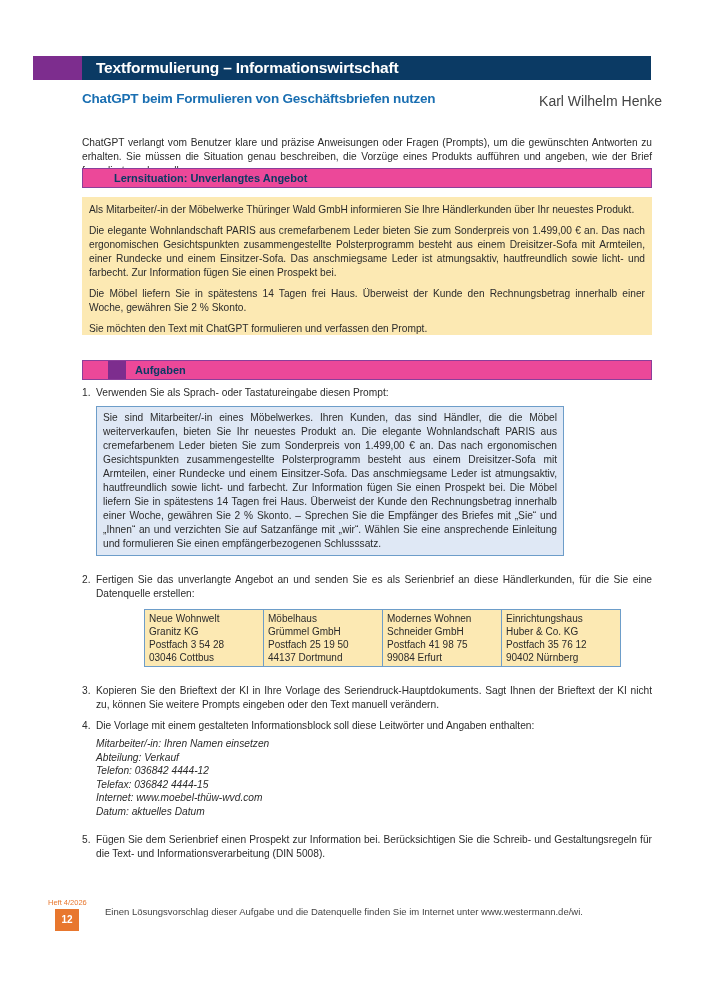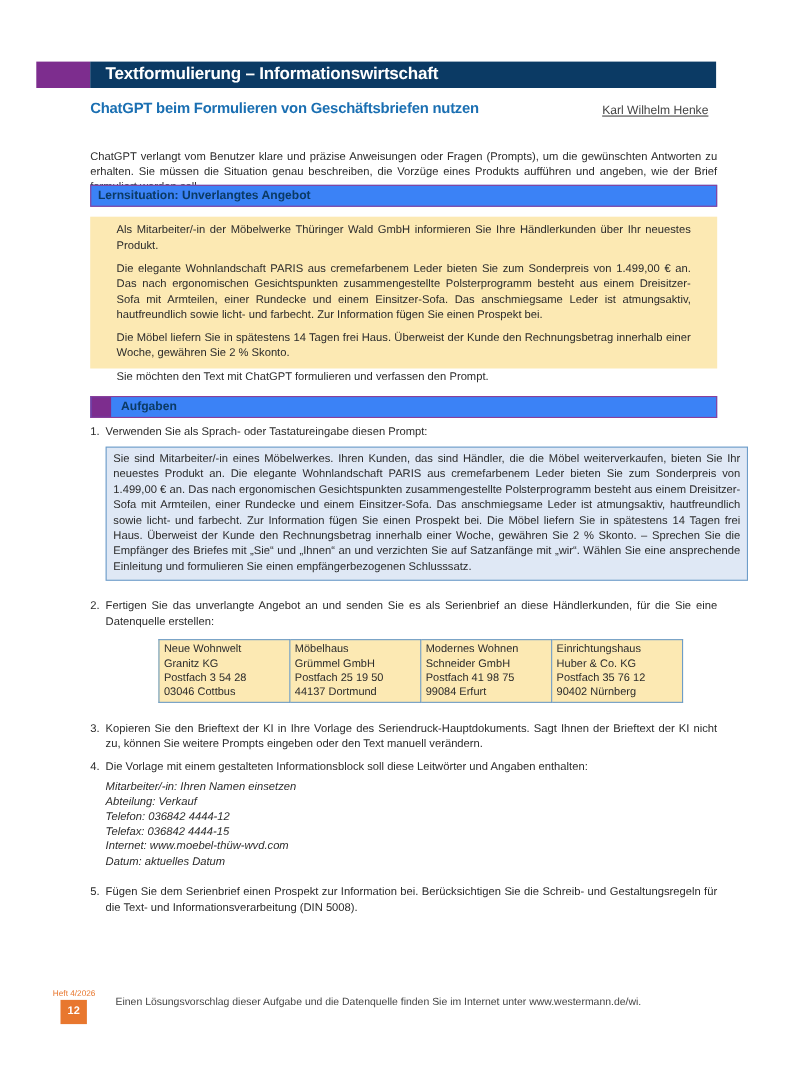--- a/index.html
+++ b/index.html
@@ -2,33 +2,33 @@
 <html><head>
   <meta charset="utf-8">
   <style>
     * { box-sizing: border-box; margin: 0; padding: 0; }
     html, body { width: 720px; height: 992px; background: #ffffff; }
     body { position: relative; font-family: "Liberation Sans", sans-serif; color: #2b2b2b; font-size: 10.2px; line-height: 14px; }
     .header-bar { position: absolute; left: 33px; top: 56px; width: 618px; height: 24px; display: flex; }
     .header-accent { width: 49px; height: 24px; background: #7d2d8e; }
     .header-main { flex: 1; background: #0b3a64; color: #fff; font-weight: bold; font-size: 15.5px; line-height: 24px; padding-left: 14px; letter-spacing: -0.2px; }
     .title { position: absolute; left: 82px; top: 92px; color: #1a6fb2; font-weight: bold; font-size: 13.5px; letter-spacing: -0.2px; }
-    .author { position: absolute; right: 76px; top: 94px; font-size: 11px; color: #444; text-decoration: underline; }
+    .author { position: absolute; right: 58px; top: 94px; font-size: 14px; color: #444; }
     .intro { position: absolute; left: 82px; top: 136px; width: 570px; text-align: justify; }
-    .section-head { position: absolute; left: 82px; width: 570px; height: 20px; border: 1.5px solid #8a3f9a; background: #3b82f6; display: flex; align-items: center; }
+    .section-head { position: absolute; left: 82px; width: 570px; height: 20px; border: 1.5px solid #8a3f9a; background: #ec4899; display: flex; align-items: center; padding-left: 25px; }
     .section-head .label { color: #0b3a64; font-weight: bold; font-size: 11px; padding-left: 6px; }
     .section-head .accent { width: 18px; height: 100%; background: #7d2d8e; }
     .section-head.aufgaben .label { padding-left: 9px; }
-    .lern-box { position: absolute; left: 82px; top: 197px; width: 570px; height: 138px; background: #fce9b3; padding: 6px 24px; }
+    .lern-box { position: absolute; left: 82px; top: 197px; width: 570px; height: 138px; background: #fce9b3; padding: 6px 7px; }
     .lern-box p { margin-bottom: 7px; text-align: justify; }
     .tasks { position: absolute; left: 82px; top: 386px; width: 570px; }
     .task { display: flex; margin-bottom: 7px; }
     .task .num { width: 14px; flex-shrink: 0; }
     .task .body { flex: 1; text-align: justify; }
-    .prompt-box { margin: 6px 0 10px 14px; width: 584px; background: #dfe8f5; border: 1px solid #6d9dc9; padding: 4px 6px; text-align: justify; }
+    .prompt-box { margin: 6px 0 10px 14px; width: 468px; background: #dfe8f5; border: 1px solid #6d9dc9; padding: 4px 6px; text-align: justify; }
     .addr-table { margin: 8px 0 10px 62px; border-collapse: collapse; background: #fce9b3; }
     .addr-table td { border: 1px solid #6d9dc9; padding: 2px 4px; width: 119px; vertical-align: top; font-size: 10px; line-height: 13px; }
     .info-block { margin: 4px 0 8px 14px; font-style: italic; line-height: 13.5px; }
     .footer { position: absolute; left: 48px; top: 898px; }
     .heft { color: #e8772e; font-size: 7.5px; line-height: 9px; }
     .page-num { width: 24px; height: 22px; background: #e8772e; color: #fff; font-weight: bold; font-size: 10px; text-align: center; line-height: 22px; margin-top: 2px; margin-left: 7px; }
     .footer-text { position: absolute; left: 105px; top: 905px; font-size: 9.5px; color: #444; }
   </style>
 </head>
 <body>

